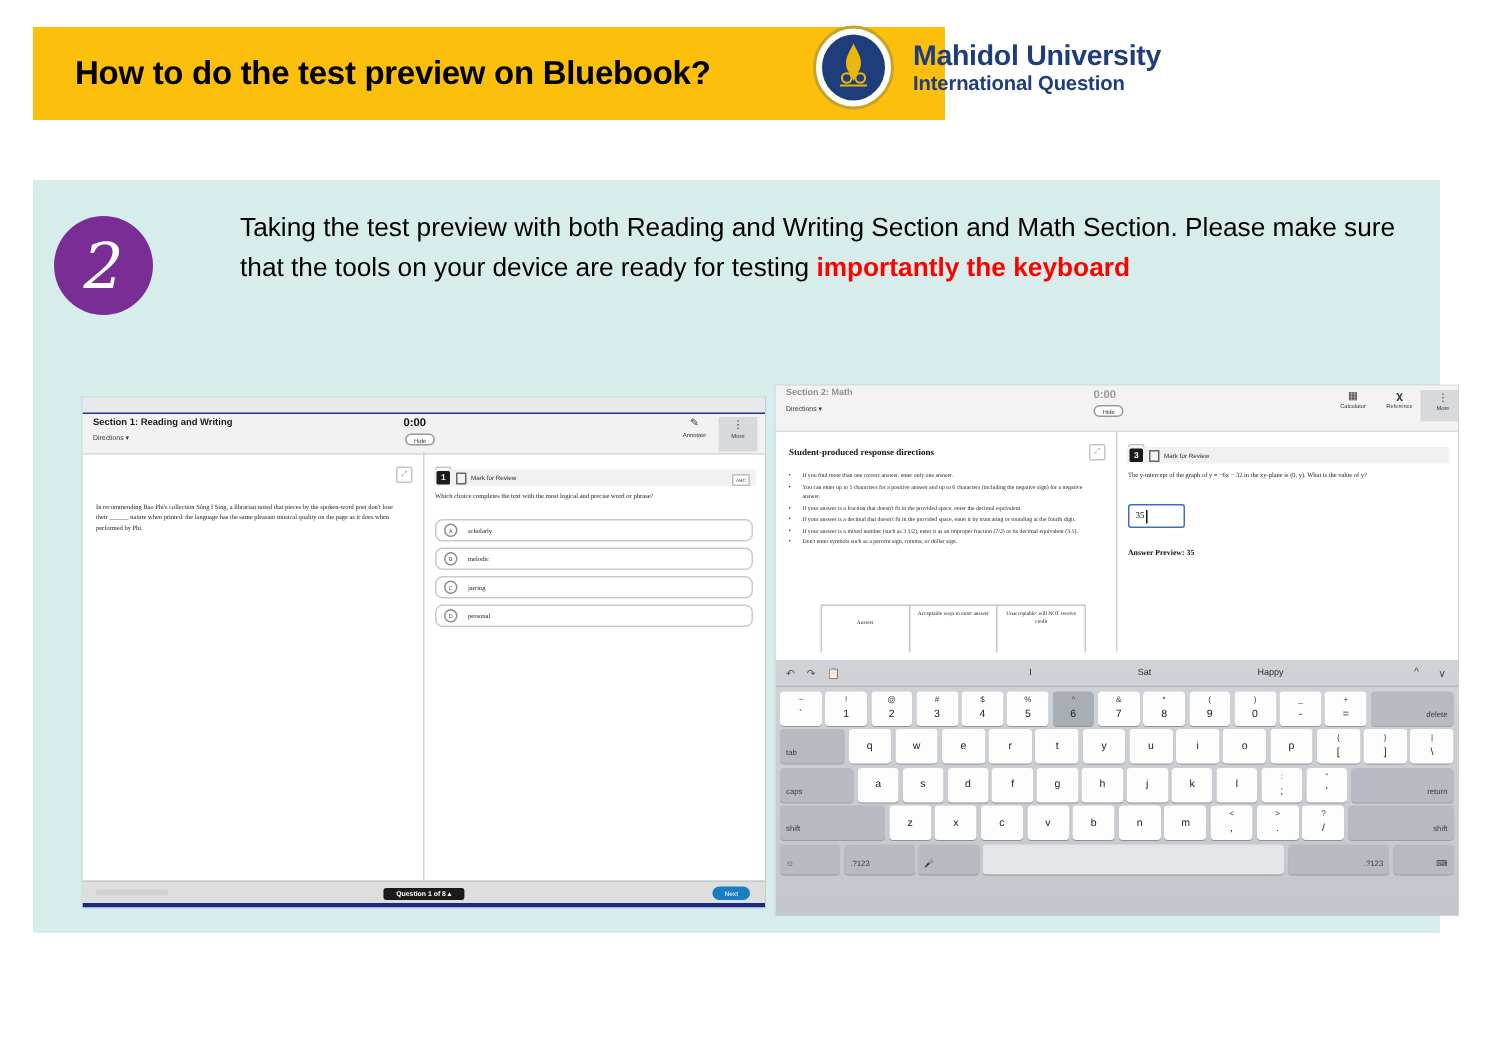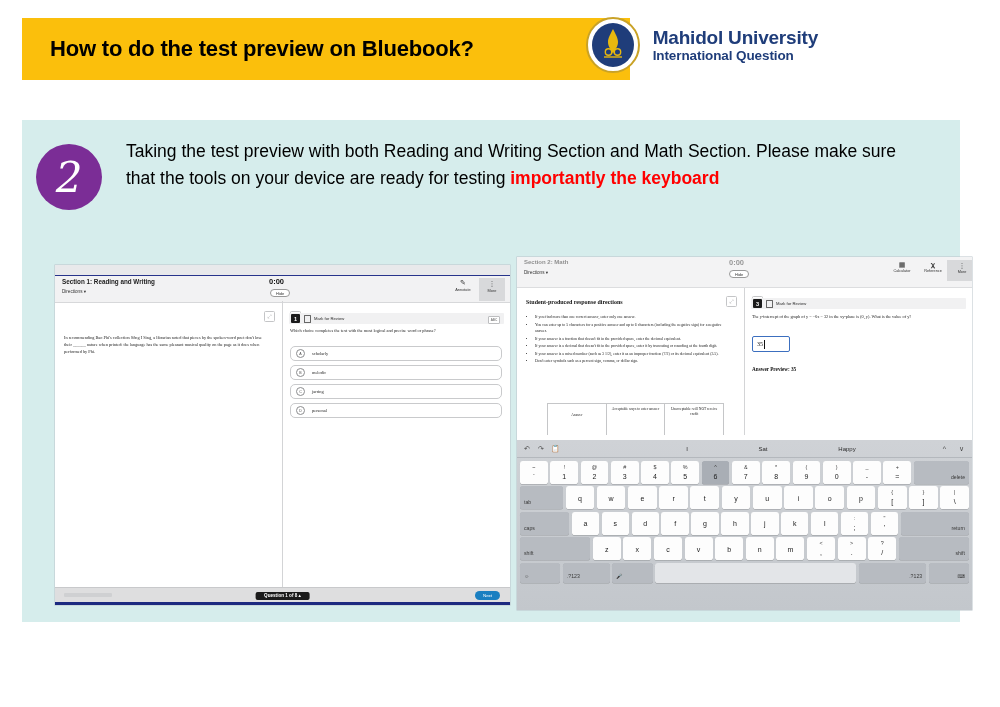--- a/index.html
+++ b/index.html
@@ -3,21 +3,21 @@
 <meta charset="utf-8">
 <style>
   html,body{margin:0;padding:0;}
   body{
     width:1000px;height:707px;background:#ffffff;
     font-family:"Liberation Sans", sans-serif;
     overflow:hidden;position:relative;
   }
 
   
-  .slide-header{position:absolute;left:0;top:0;width:816px;height:112px;padding-left:44px;}
+  .slide-header{position:absolute;left:0;top:0;width:816px;height:112px;}
   .title-band{
     position:absolute;left:22px;top:18px;width:608px;height:62px;
     background:#FBBF0C;display:flex;align-items:center;
   }
   .title-band .title-text{
     margin-left:28px;font-size:22px;font-weight:bold;color:#000;
     letter-spacing:-0.2px;white-space:nowrap;
   }
   .logo-wrap{
     position:absolute;right:42px;top:14px;height:62px;
@@ -33,21 +33,21 @@
     position:absolute;left:22px;top:120px;width:938px;height:502px;
     background:#D6EDEC;
   }
   .step-row{position:absolute;left:14px;top:18px;width:910px;}
   .step-badge{
     position:absolute;left:0;top:6px;width:66px;height:66px;border-radius:50%;
     background:#7B2D96;color:#fff;display:flex;align-items:center;justify-content:center;
     font-family:"DejaVu Serif", serif;font-size:42px;font-style:italic;
   }
   .step-text{
-    position:absolute;left:90px;top:0;width:800px;
+    position:absolute;left:124px;top:0;width:800px;
     font-size:17.5px;color:#000;line-height:1.52;
   }
   .step-text .hl{color:#FF0000;font-weight:bold;}
 
   
   .shots{position:absolute;left:14px;top:145px;width:910px;height:345px;}
 
   
   .bb-left{
     position:absolute;left:19px;top:0;width:455px;height:340px;

